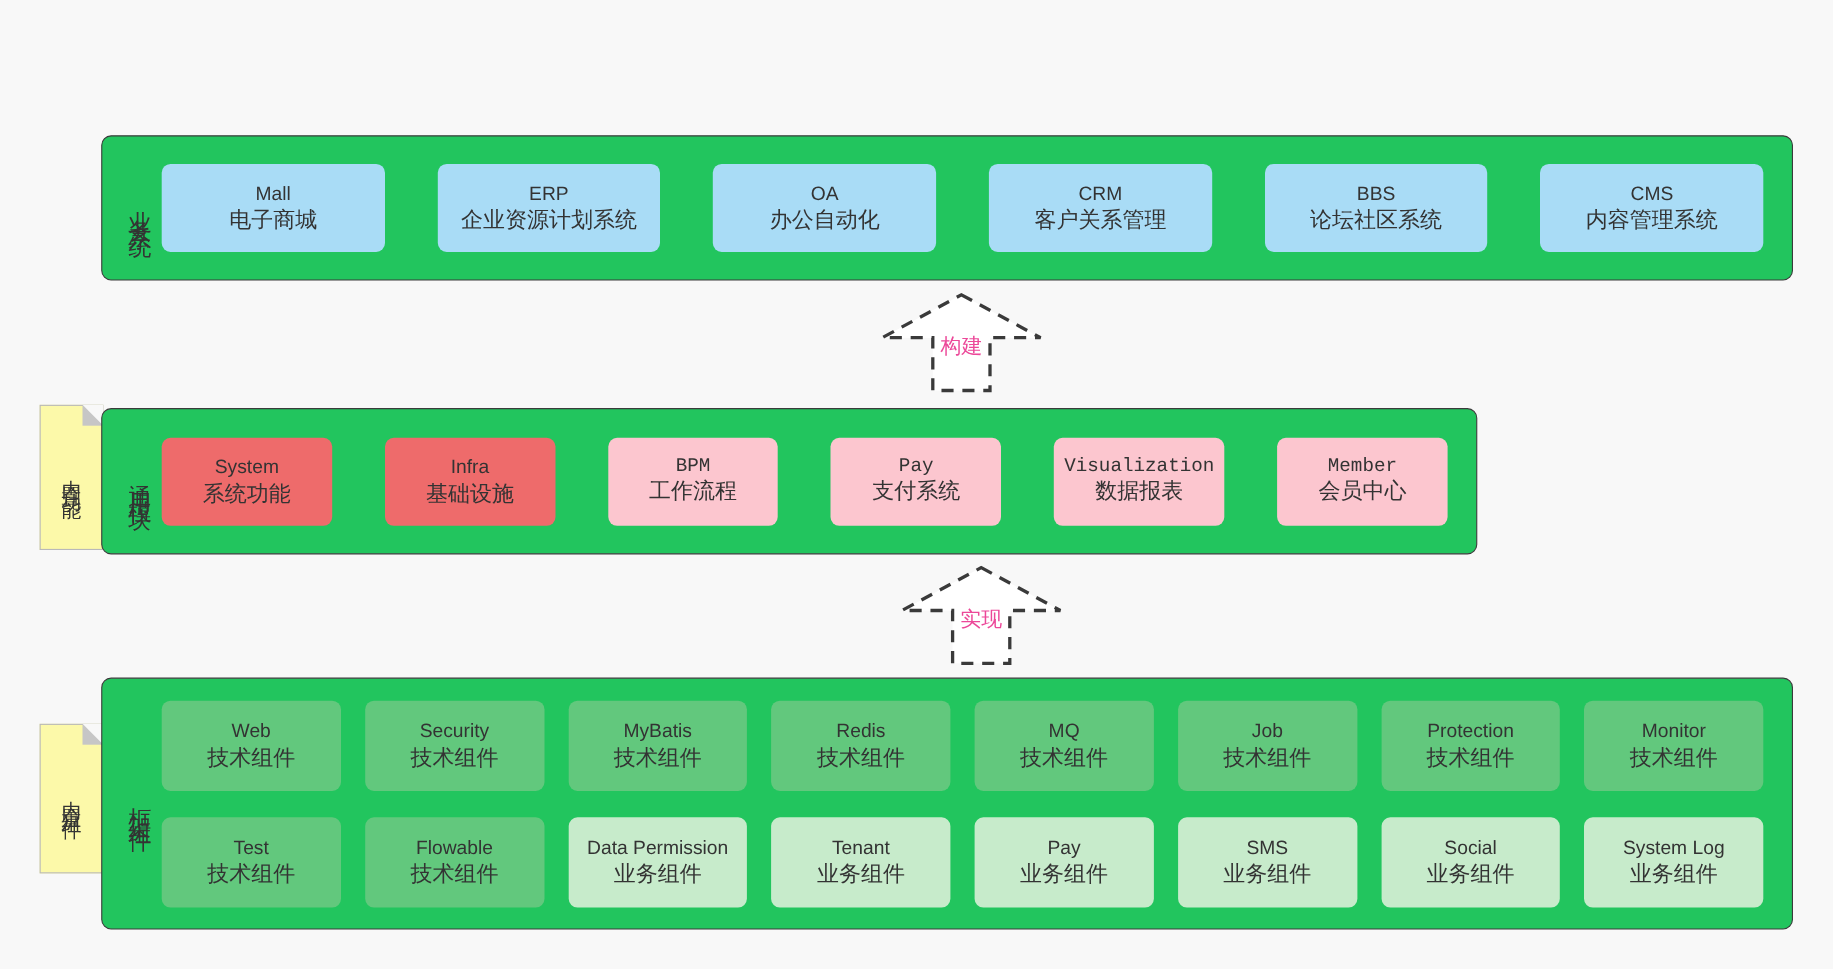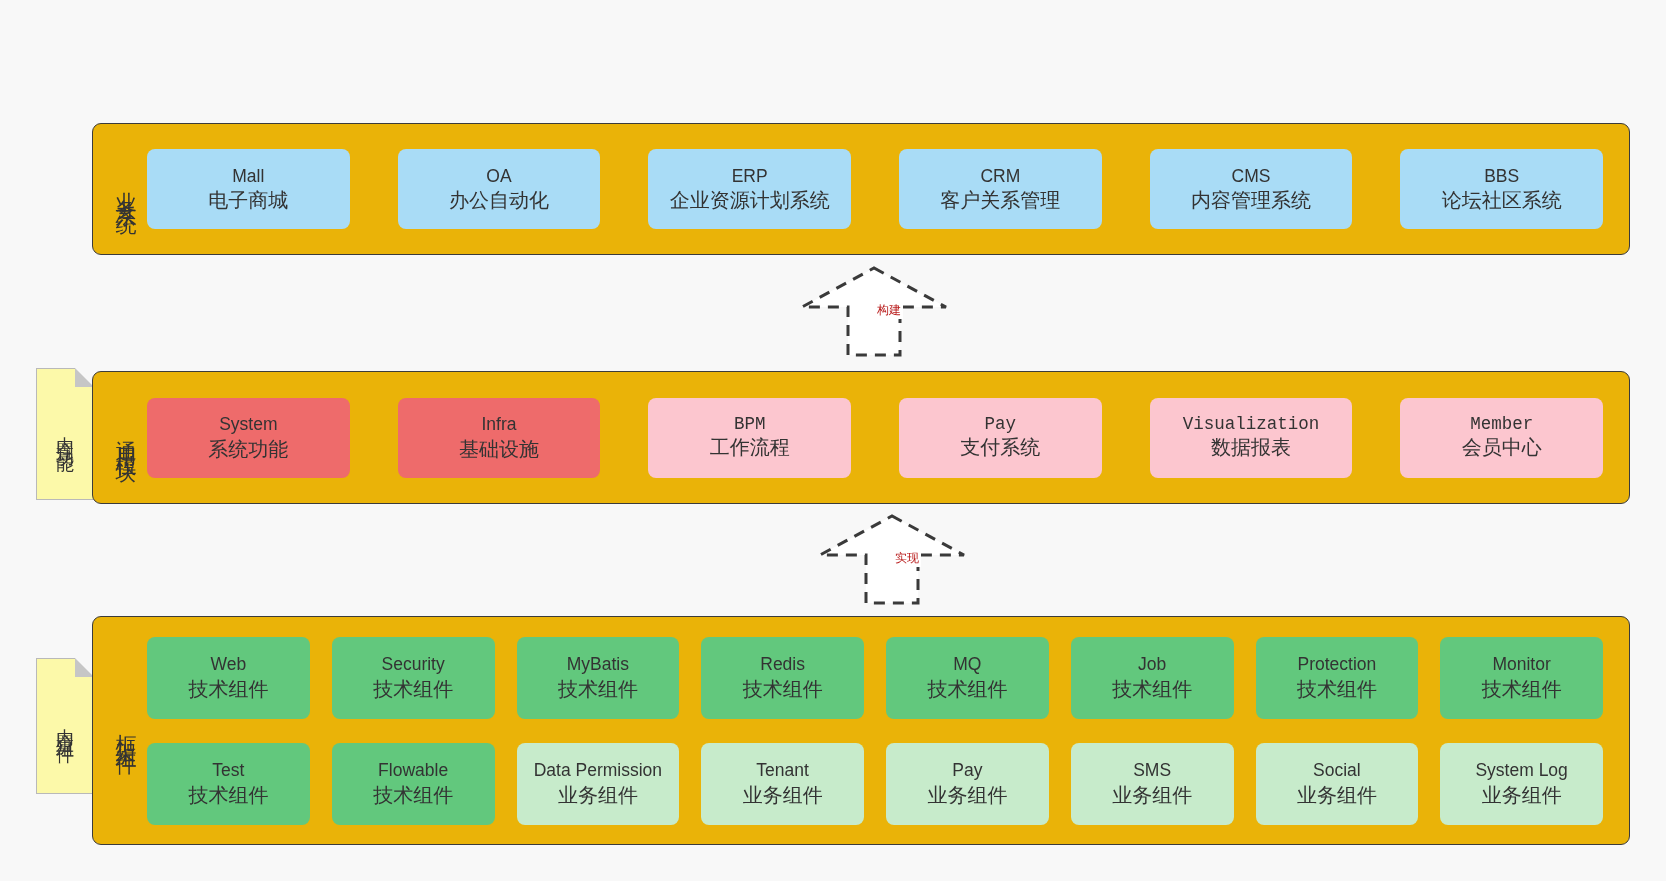--- a/index.html
+++ b/index.html
@@ -9,21 +9,21 @@
     font-family:"Liberation Sans","DejaVu Sans",sans-serif;
     color:#333;
     position:relative;
     overflow:hidden;
   }
   .stage{position:absolute;inset:0;}
 
   
   .layer{
     position:absolute;
-    background:#eab308;
+    background:#22c55e;
     border:1.6px solid #3b3b3b;
     border-radius:9px;
     display:flex;
     align-items:center;
     box-sizing:border-box;
     padding:0 26px 0 12px;
     z-index:2;
   }
   .layer-label{
     writing-mode:vertical-rl;
@@ -94,74 +94,73 @@
   }
 
   
   .arrow{position:absolute;width:150px;height:92px;z-index:1;}
   .arrow svg{display:block;}
   .arrow-label{
     position:absolute;
     left:50%;top:36px;
     transform:translateX(-50%);
     background:#ffffff;
-    font-size:12px;
-    color:#b91c1c;
+    font-size:19px;
+    color:#ec4899;
     padding:0 2px;
     white-space:nowrap;
-    margin-left:15px;
   }
 </style>
 </head>
 <body>
 
 <div class="stage">
 
   <div class="layer" style="left:92px;top:123px;width:1538px;height:132px;">
     <div class="layer-label">业务系统</div>
     <div class="boxes">
       <div class="box blue">
         <span class="box-name">Mall</span>
         <span class="box-sub">电子商城</span>
       </div>
       <div class="box blue">
+        <span class="box-name">ERP</span>
+        <span class="box-sub">企业资源计划系统</span>
+      </div>
+      <div class="box blue">
         <span class="box-name">OA</span>
         <span class="box-sub">办公自动化</span>
       </div>
       <div class="box blue">
-        <span class="box-name">ERP</span>
-        <span class="box-sub">企业资源计划系统</span>
-      </div>
-      <div class="box blue">
         <span class="box-name">CRM</span>
         <span class="box-sub">客户关系管理</span>
       </div>
       <div class="box blue">
+        <span class="box-name">BBS</span>
+        <span class="box-sub">论坛社区系统</span>
+      </div>
+      <div class="box blue">
         <span class="box-name">CMS</span>
         <span class="box-sub">内容管理系统</span>
-      </div>
-      <div class="box blue">
-        <span class="box-name">BBS</span>
-        <span class="box-sub">论坛社区系统</span>
       </div>
     </div>
   </div>
 
   <div class="arrow" style="left:799px;top:266px;">
     <svg width="150" height="92" viewBox="0 0 150 92">
       <polygon points="75,2 147,41 101,41 101,89 49,89 49,41 3,41" fill="#ffffff" stroke="#3a3a3a" stroke-width="3" stroke-dasharray="11 8"></polygon>
     </svg>
     <div class="arrow-label">构建</div>
   </div>
 
   <div class="sticky" style="left:36px;top:368px;height:132px;">
     <span class="sticky-text">内置功能</span>
   </div>
 
-  <div class="layer" style="left:92px;top:371px;width:1538px;height:133px;">
+  <div class="layer" style="left:92px;top:371px;width:1251px;height:133px;">
     <div class="layer-label">通用模块</div>
     <div class="boxes">
       <div class="box red">
         <span class="box-name">System</span>
         <span class="box-sub">系统功能</span>
       </div>
       <div class="box red">
         <span class="box-name">Infra</span>
         <span class="box-sub">基础设施</span>
       </div>

